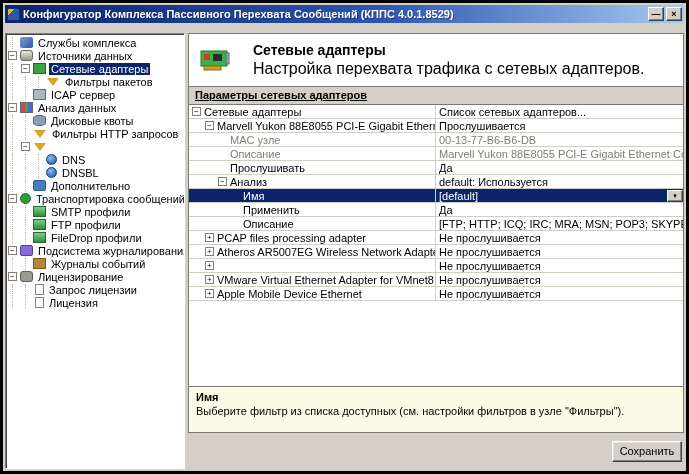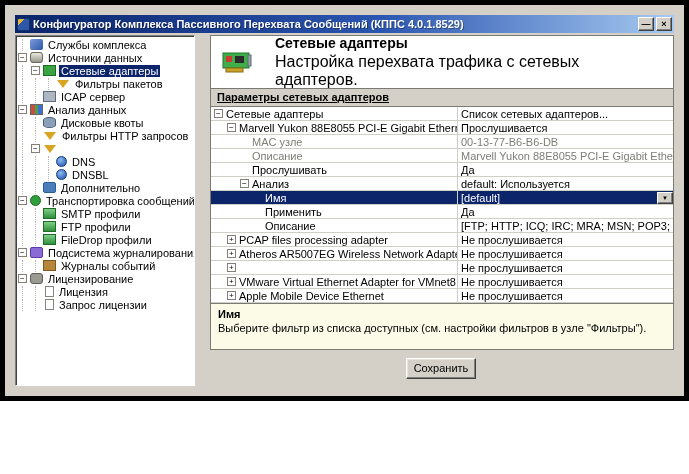--- a/index.html
+++ b/index.html
@@ -1,37 +1,37 @@
 <!DOCTYPE html>
 <html><head>
 <meta charset="utf-8">
 <style>
   * { margin:0; padding:0; box-sizing:border-box; }
   html,body { width:689px; height:474px; overflow:hidden; }
   body { font-family:"Liberation Sans", sans-serif; font-size:11px; color:#000; }
 
-  .window { width:689px; height:401px; background:#d4d0c8; border:5px solid #000000;
-            padding:10px; display:flex; flex-direction:column; }
+  .window { width:689px; height:474px; background:#d4d0c8; border:3px solid #000000;
+            padding:2px; display:flex; flex-direction:column; }
 
   
   .titlebar { height:18px; flex:none; display:flex; align-items:center;
               background:linear-gradient(90deg,#0a246a,#2a55b0 55%,#a6caf0);
               padding:0 2px; color:#fff; }
   .app-ico { width:13px; height:13px; flex:none; margin-right:3px;
              background:linear-gradient(135deg,#e4b63c 30%,#2e57a8 30%);
              border:1px solid #10306e; border-radius:2px; }
   .title-text { font-weight:bold; font-size:11px; white-space:nowrap; overflow:hidden;
                 text-shadow:1px 1px 0 rgba(0,0,0,.35); flex:1; }
   .winbtn { width:16px; height:14px; flex:none; margin-left:2px; background:#d4d0c8;
             border:1px solid; border-color:#fff #404040 #404040 #fff;
             box-shadow:inset -1px -1px 0 #808080;
             color:#000; font-size:9px; font-weight:bold; line-height:12px; text-align:center; }
 
   
-  .content { flex:1; display:flex; margin-top:2px; gap:15px; min-height:0; }
+  .content { flex:1; display:flex; margin-top:10px; gap:3px; min-height:0; }
 
   
   .treepanel { width:180px; flex:none; background:#fff; overflow:hidden;
                border:1px solid; border-color:#808080 #fff #fff #808080;
                box-shadow:inset 1px 1px 0 #404040; padding:2px 0 0 1px; }
   .trow { height:13px; display:flex; align-items:center; white-space:nowrap; }
   .ind { width:13px; flex:none; position:relative; }
   .ind::before { content:""; position:absolute; left:5px; top:-6px; bottom:-6px;
                  border-left:1px dotted #b9b9b1; }
   .ebox { width:9px; height:9px; flex:none; margin:0 3px 0 1px; background:#fff;
@@ -91,21 +91,21 @@
            box-shadow:inset -1px -1px 0 #808080;
            display:flex; align-items:center; justify-content:center;
            font-size:6px; color:#000; }
 
   
   .helpbox { flex:none; height:46px; background:#fbfbe8; border-top:1px solid #7a7a72;
              padding:4px 7px; overflow:hidden; }
   .help-title { font-weight:bold; margin-bottom:2px; }
 
   
-  .bottombar { flex:none; height:36px; display:flex; align-items:center; justify-content:center;
+  .bottombar { flex:none; height:36px; display:flex; align-items:center; justify-content:flex-end;
                padding-right:2px; }
   .btn { min-width:70px; height:21px; background:#d4d0c8;
          border:1px solid; border-color:#fff #404040 #404040 #fff;
          box-shadow:inset -1px -1px 0 #808080, inset 1px 1px 0 #e8e4dc;
          font-family:"Liberation Sans",sans-serif; font-size:11px; text-align:center; line-height:19px; }
 </style>
 </head>
 <body>
 
 <div class="window">
@@ -227,27 +227,27 @@
         </div>
         <div class="trow">
           <span class="ebox">−</span>
           <span class="ti ti-key"></span>
           <span class="tlabel">Лицензирование</span>
         </div>
         <div class="trow">
           <span class="ind"></span>
           <span class="ind"></span>
           <span class="ti ti-document"></span>
+          <span class="tlabel">Запрос лицензии</span>
+        </div>
+        <div class="trow">
+          <span class="ind"></span>
+          <span class="ind"></span>
+          <span class="ti ti-document"></span>
           <span class="tlabel">Лицензия</span>
-        </div>
-        <div class="trow">
-          <span class="ind"></span>
-          <span class="ind"></span>
-          <span class="ti ti-document"></span>
-          <span class="tlabel">Запрос лицензии</span>
         </div>
       </div>
 
     <div class="rightside">
       <div class="panelbox">
 
         <div class="hdr">
           <svg class="hdr-ico" viewBox="0 0 32 32">
             <rect x="2" y="7" width="26" height="15" fill="#3fae49" stroke="#1c7a2a"></rect>
             <rect x="5" y="10" width="6" height="6" fill="#cc3b2f"></rect>

